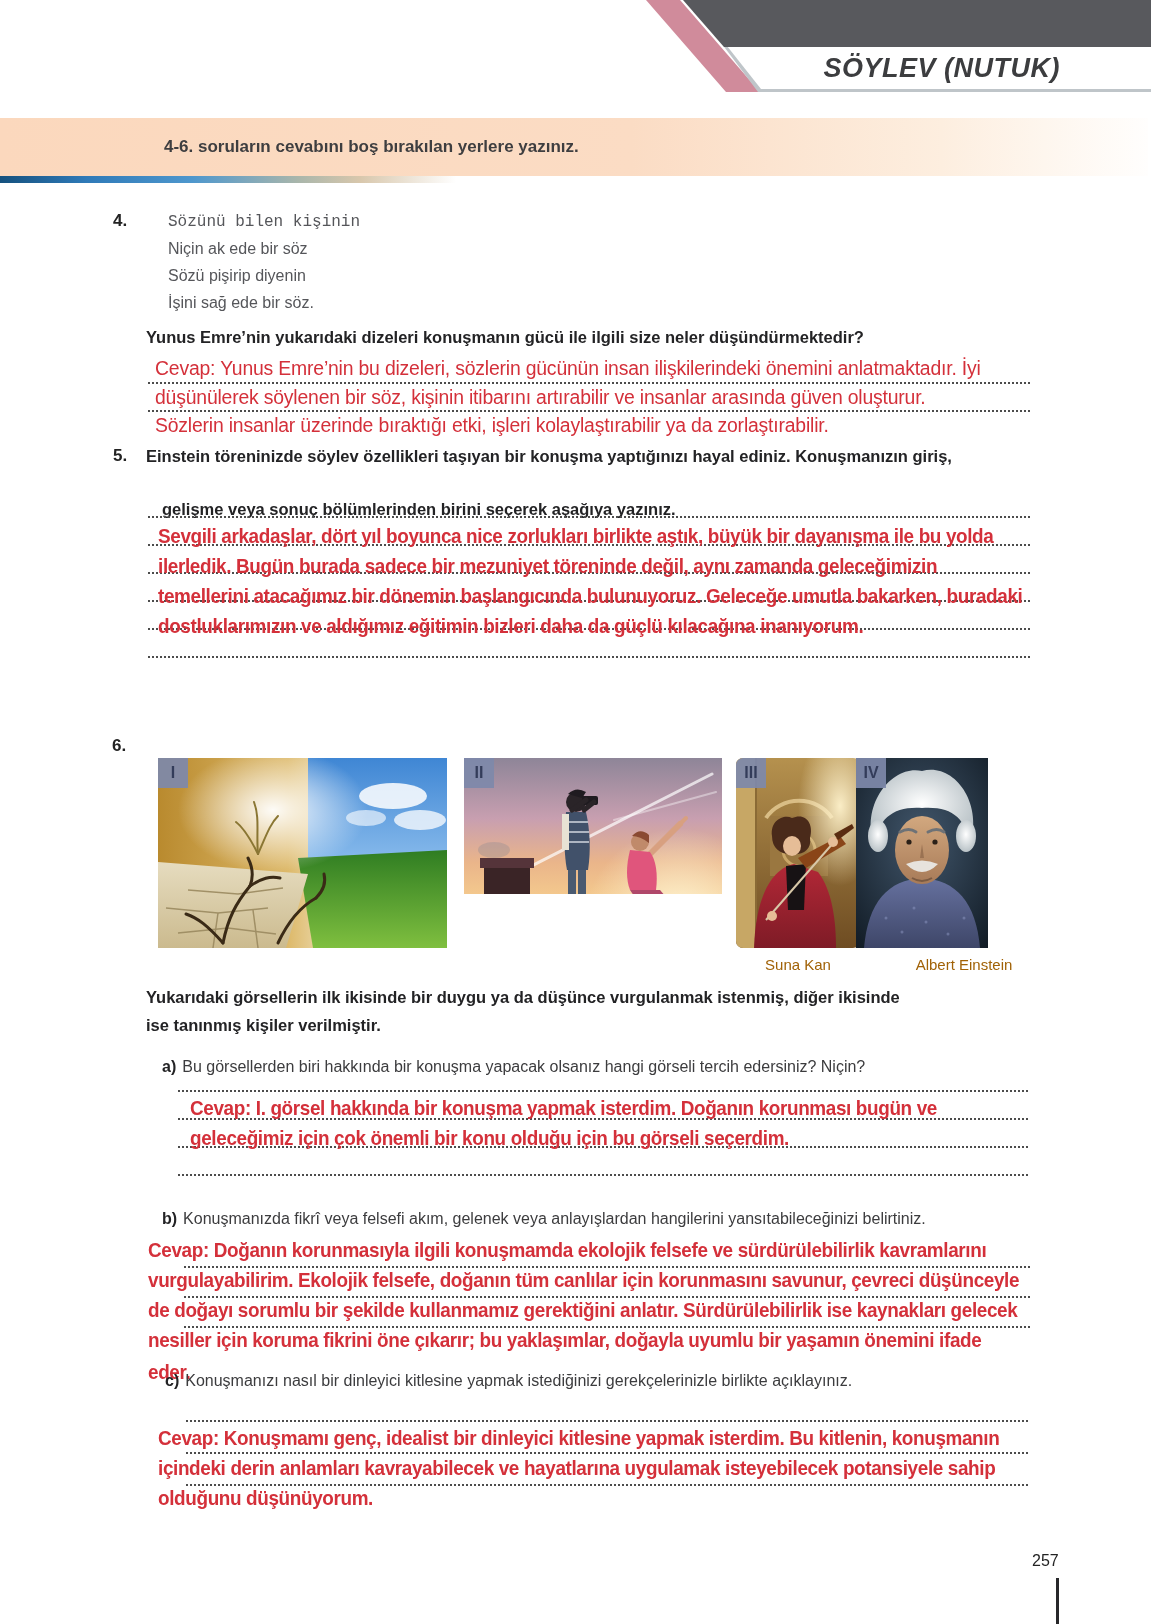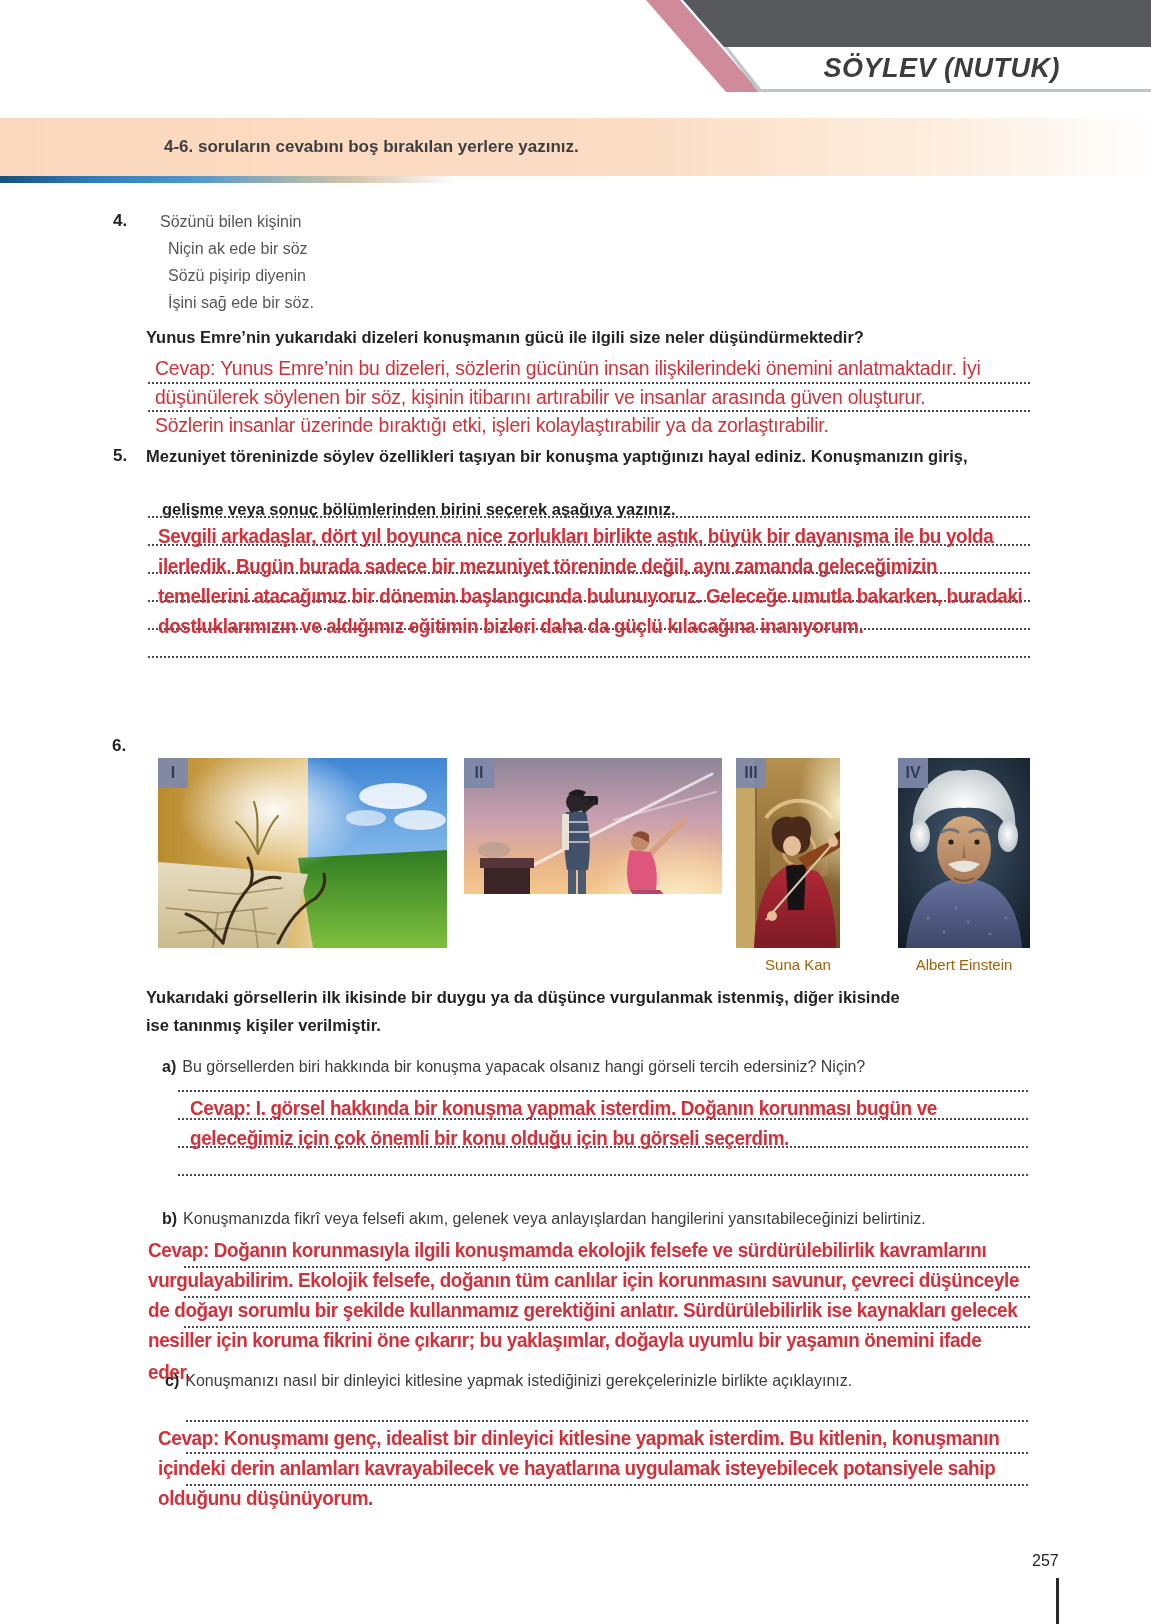--- a/index.html
+++ b/index.html
@@ -50,34 +50,34 @@
   <div class="abs hdr-outline"></div>
   <div class="abs hdr-white"></div>
   <div class="abs hdr-gray"></div>
   <div class="abs hdr-title">SÖYLEV (NUTUK)</div>
 
   <div class="abs banner"></div>
   <div class="abs banner-text">4-6. soruların cevabını boş bırakılan yerlere yazınız.</div>
   <div class="abs bluebar"></div>
 
   <span class="abs qnum" style="left:113px;top:211px;">4.</span>
-  <span class="abs poem" style="left:160px;top:213px;">Sözünü bilen kişinin</span>
+  <span class="abs poem" style="left:168px;top:213px;font-family:Liberation Mono, monospace;">Sözünü bilen kişinin</span>
   <span class="abs poem" style="left:168px;top:240px;">Niçin ak ede bir söz</span>
   <span class="abs poem" style="left:168px;top:267px;">Sözü pişirip diyenin</span>
   <span class="abs poem" style="left:168px;top:294px;">İşini sağ ede bir söz.</span>
   <span class="abs boldq" style="left:146px;top:328px;">Yunus Emre’nin yukarıdaki dizeleri konuşmanın gücü ile ilgili size neler düşündürmektedir?</span>
 
   <div class="abs dot" style="left:148px;top:382px;width:882px;"></div>
   <div class="abs dot" style="left:148px;top:410px;width:882px;"></div>
   <span class="abs redlight" style="left:155px;top:357px;">Cevap: Yunus Emre’nin bu dizeleri, sözlerin gücünün insan ilişkilerindeki önemini anlatmaktadır. İyi</span>
   <span class="abs redlight" style="left:155px;top:386px;">düşünülerek söylenen bir söz, kişinin itibarını artırabilir ve insanlar arasında güven oluşturur.</span>
   <span class="abs redlight" style="left:155px;top:414px;">Sözlerin insanlar üzerinde bıraktığı etki, işleri kolaylaştırabilir ya da zorlaştırabilir.</span>
 
   <span class="abs qnum" style="left:113px;top:446px;">5.</span>
-  <span class="abs boldq" style="left:146px;top:447px;">Mezuniyet töreninizde söylev özellikleri taşıyan bir konuşma yaptığınızı hayal ediniz. Konuşmanızın giriş,</span>
+  <span class="abs boldq" style="left:146px;top:447px;">Einstein töreninizde söylev özellikleri taşıyan bir konuşma yaptığınızı hayal ediniz. Konuşmanızın giriş,</span>
   <span class="abs boldq" style="left:146px;top:500px;margin-left:16px;">gelişme veya sonuç bölümlerinden birini seçerek aşağıya yazınız.</span>
 
   <div class="abs dot" style="left:148px;top:516px;width:882px;"></div>
   <div class="abs dot" style="left:148px;top:544px;width:882px;"></div>
   <div class="abs dot" style="left:148px;top:572px;width:882px;"></div>
   <div class="abs dot" style="left:148px;top:600px;width:882px;"></div>
   <div class="abs dot" style="left:148px;top:628px;width:882px;"></div>
   <div class="abs dot" style="left:148px;top:656px;width:882px;"></div>
   <span class="abs red" style="left:158px;top:524px;">Sevgili arkadaşlar, dört yıl boyunca nice zorlukları birlikte aştık, büyük bir dayanışma ile bu yolda</span>
   <span class="abs red" style="left:158px;top:554px;">ilerledik. Bugün burada sadece bir mezuniyet töreninde değil, aynı zamanda geleceğimizin</span>
@@ -192,21 +192,21 @@
         <path d="M166,132 L196,132 L208,146 L178,150 Z" fill="#b0486a"></path>
         <path d="M178,150 q14,2 24,-6" stroke="#d8a080" stroke-width="6" fill="none" stroke-linecap="round"></path>
         <rect x="172" y="150" width="26" height="6" fill="#6a3420"></rect>
         <line x1="176" y1="156" x2="172" y2="182" stroke="#6a3420" stroke-width="4"></line>
         <line x1="194" y1="156" x2="198" y2="182" stroke="#6a3420" stroke-width="4"></line>
       </g>
     </svg>
     <div class="badge abs" style="left:0;top:0;">II</div>
   </div>
 
-  <div class="abs fig" style="left:736px;top:758px;width:104px;height:190px;">
+  <div class="abs fig" style="left:736px;top:758px;width:124px;height:190px;border-radius:7px;">
     <svg width="124" height="190" viewBox="0 0 124 190">
       <defs>
         <linearGradient id="gWall" x1="0" y1="0" x2="0" y2="1">
           <stop offset="0" stop-color="#b5914e"></stop>
             <stop offset="1" stop-color="#6e4c22"></stop>
         </linearGradient>
         <linearGradient id="gRed" x1="0" y1="0" x2="0" y2="1">
           <stop offset="0" stop-color="#b32837"></stop>
             <stop offset="1" stop-color="#7e1b26"></stop>
         </linearGradient>
@@ -228,21 +228,21 @@
       <polygon points="50,108 70,106 68,152 52,152" fill="#171214"></polygon>
       <path d="M62,100 L104,78 L110,86 L70,110 Z" fill="#8a4518"></path>
       <path d="M98,76 L116,66 L118,70 L102,82 Z" fill="#5a2c10"></path>
       <line x1="30" y1="162" x2="98" y2="84" stroke="#d8c8a8" stroke-width="2"></line>
       <circle cx="97" cy="84" r="5" fill="#e6bd97"></circle>
       <circle cx="36" cy="158" r="5" fill="#e6bd97"></circle>
     </svg>
     <div class="badge abs" style="left:0;top:0;">III</div>
   </div>
 
-  <div class="abs fig" style="left:898px;top:758px;width:132px;height:190px;">
+  <div class="abs fig" style="left:856px;top:758px;width:132px;height:190px;">
     <svg width="132" height="190" viewBox="0 0 132 190">
       <defs>
         <radialGradient id="gBgE" cx=".5" cy=".42" r=".75">
           <stop offset="0" stop-color="#41566b"></stop>
             <stop offset="1" stop-color="#121c26"></stop>
         </radialGradient>
         <radialGradient id="gHair" cx=".5" cy=".45" r=".6">
           <stop offset="0" stop-color="#ffffff"></stop>
             <stop offset="1" stop-color="#b3bdc2"></stop>
         </radialGradient>

